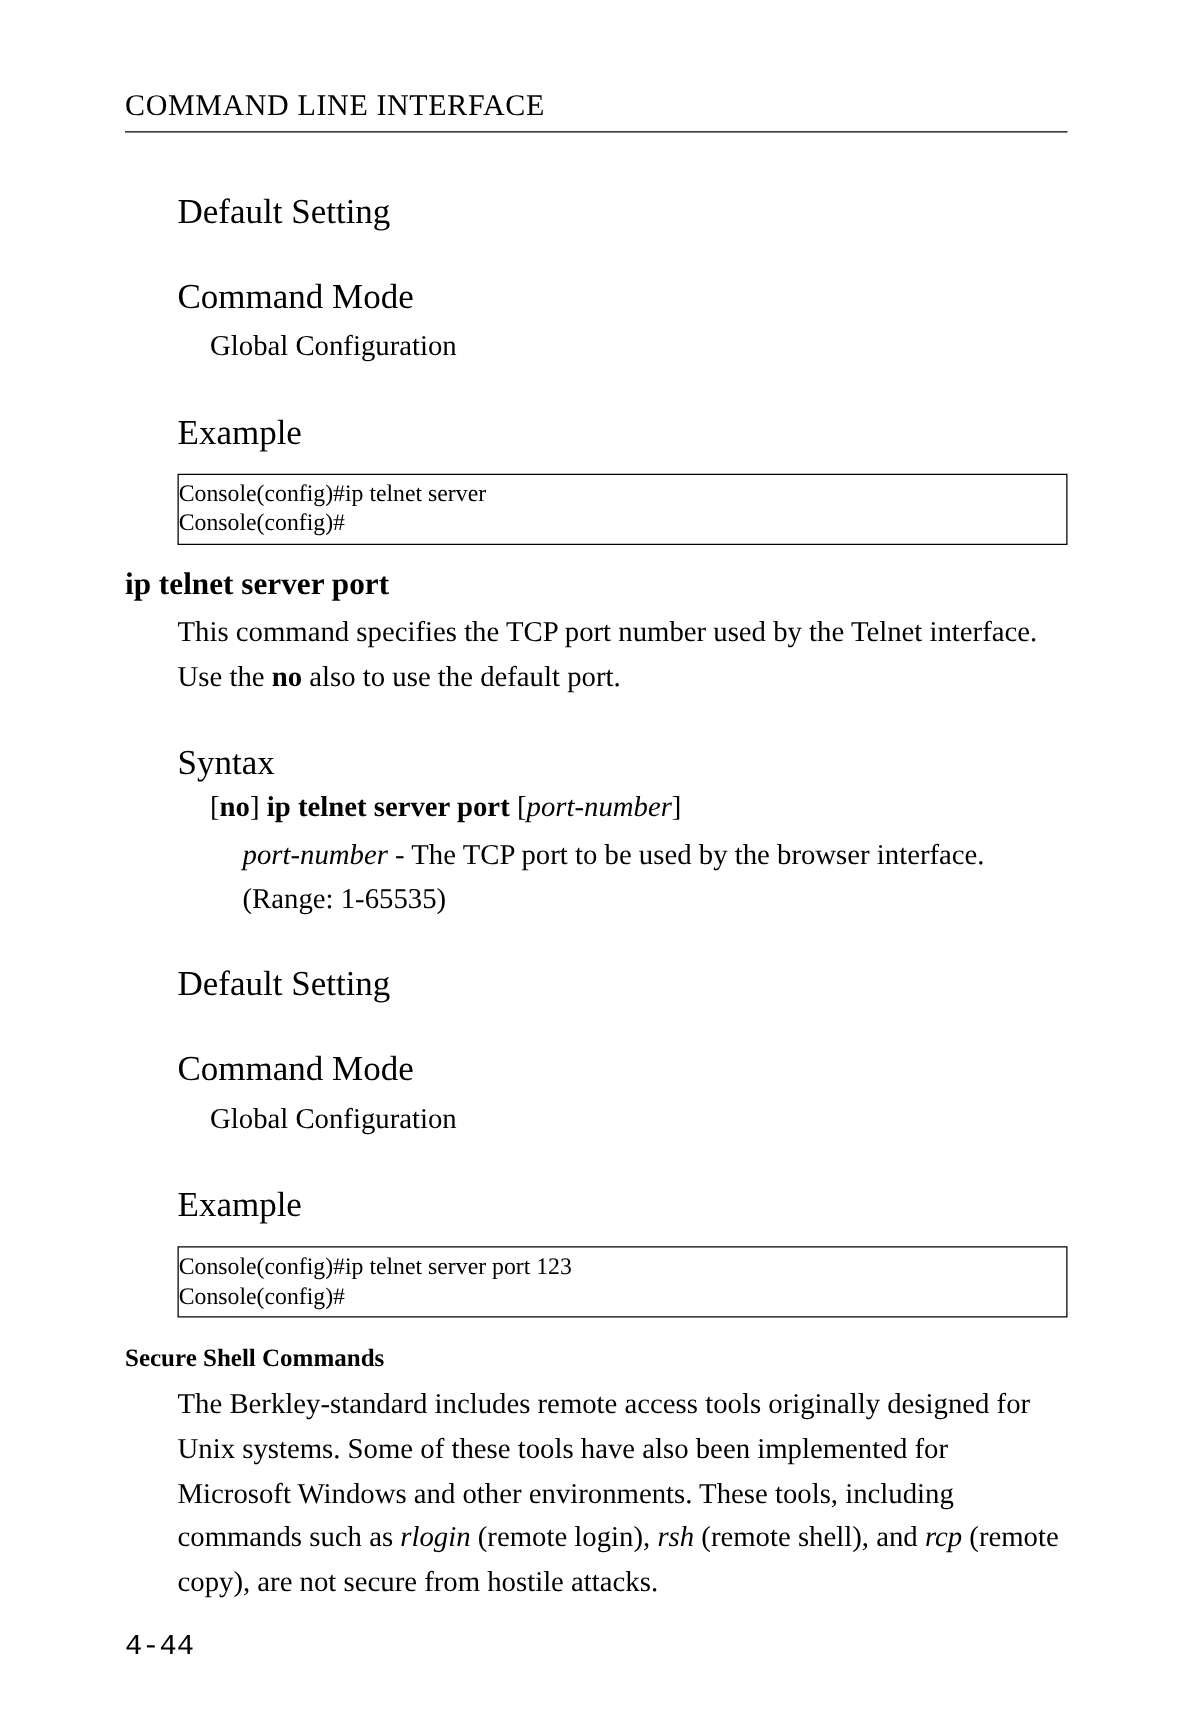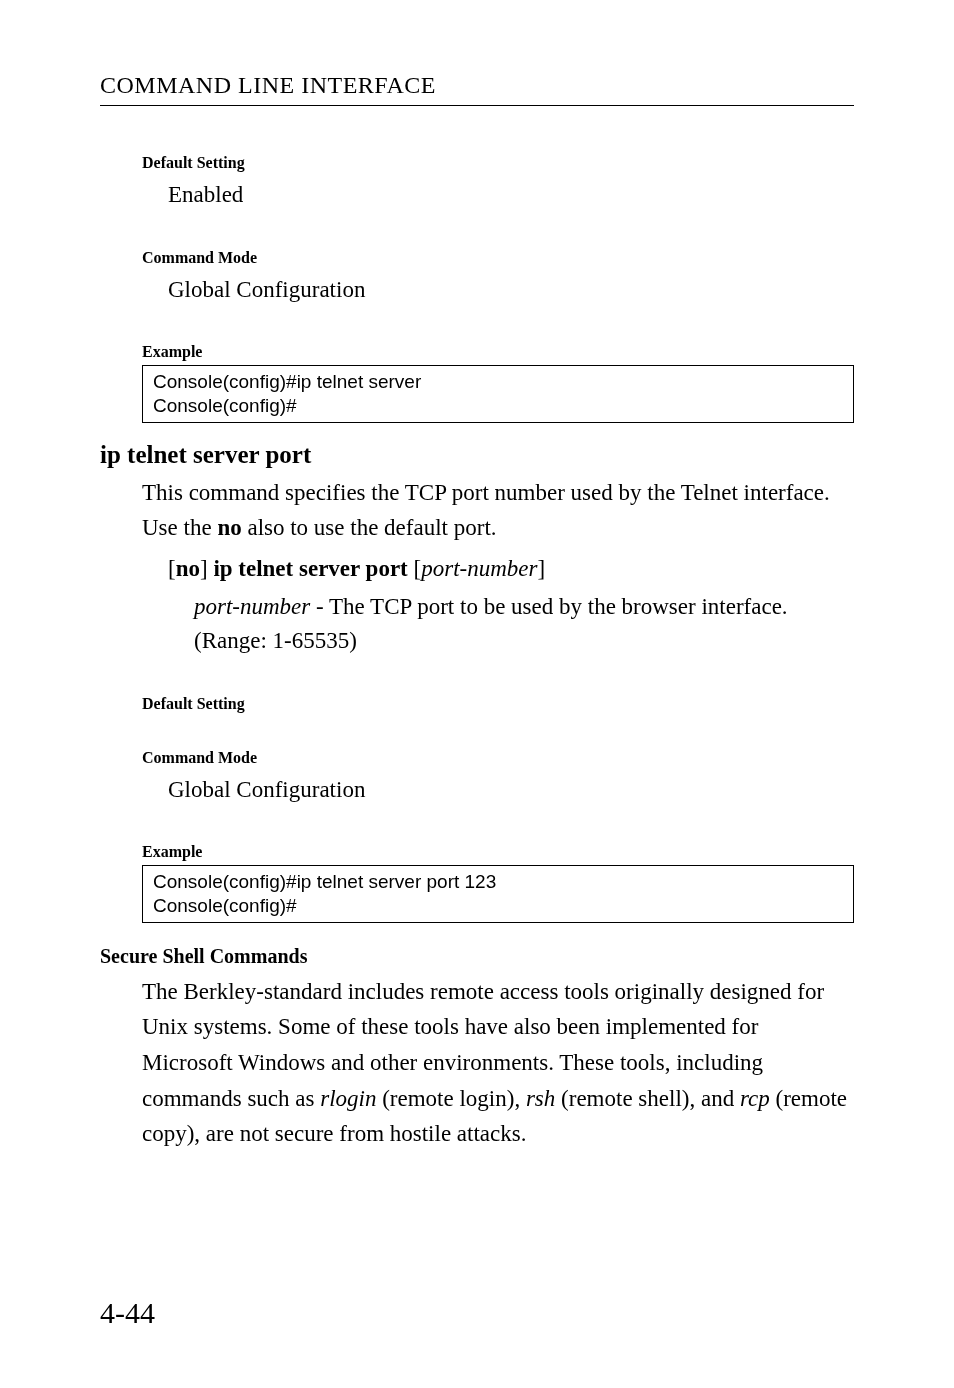--- a/index.html
+++ b/index.html
@@ -20,38 +20,38 @@
   }
   .running-head {
     font-variant: small-caps;
     font-size: 24px;
     letter-spacing: 0.5px;
     border-bottom: 1.5px solid #000;
     padding-bottom: 6px;
     margin-bottom: 48px;
   }
   .section-heading {
-    font-weight: bold;
-    font-size: 16px;
+    font-weight: normal;
+    font-size: 28px;
     margin-top: 36px;
     margin-bottom: 2px;
     margin-left: 42px;
   }
   .body-text {
     font-size: 23px;
     line-height: 1.5;
     margin-left: 68px;
     margin-top: 6px;
     margin-bottom: 10px;
   }
   .code-box {
-    margin: 4px 0 18px 42px;
+    margin: 16px 0 18px 42px;
     border: 1px solid #000;
-    padding: 4px 10px 4px 10px;
-    font-family: Liberation Sans, sans-serif;
+    padding: 4px 10px 4px 0;
+    font-family: Liberation Serif, serif;
     font-size: 19px;
     line-height: 1.25;
     white-space: pre;
   }
   .subsection-heading {
     font-weight: bold;
     font-size: 25px;
     margin-top: 18px;
     margin-bottom: 4px;
     margin-left: 0;
@@ -79,47 +79,48 @@
   .main-heading {
     font-weight: bold;
     font-size: 20px;
     margin-top: 22px;
     margin-bottom: 6px;
   }
   .page-number {
     position: absolute;
     left: 100px;
     bottom: 58px;
-    font-size: 30px;
+    font-size: 23px;
+    font-family: Liberation Mono, monospace;
   }
   .ital { font-style: italic; }
   .bold { font-weight: bold; }
 </style>
 </head>
 <body>
 
 <div class="page">
 
   <div class="running-head">COMMAND LINE INTERFACE</div>
 
   <div class="section-heading">Default Setting</div>
-  <div class="body-text">Enabled</div>
 
   <div class="section-heading">Command Mode</div>
   <div class="body-text">Global Configuration</div>
 
   <div class="section-heading">Example</div>
   <div class="code-box">Console(config)#ip telnet server
 Console(config)#</div>
 
   <div class="subsection-heading">ip telnet server port</div>
   <div class="subsection-body">
     <span>This command specifies the TCP port number used by the Telnet interface. Use the </span><span class="bold">no</span><span> also to use the default port.</span>
   </div>
 
+  <div class="section-heading">Syntax</div>
   <div class="syntax-line">
     <span>[</span><span class="bold">no</span><span>] </span><span class="bold">ip telnet server port</span><span> [</span><span class="ital">port-number</span><span>]</span>
   </div>
   <div class="param-block">
     <span class="ital">port-number</span><span> - The TCP port to be used by the browser interface. (Range: 1-65535)</span>
   </div>
 
   <div class="section-heading">Default Setting</div>
 
   <div class="section-heading">Command Mode</div>

